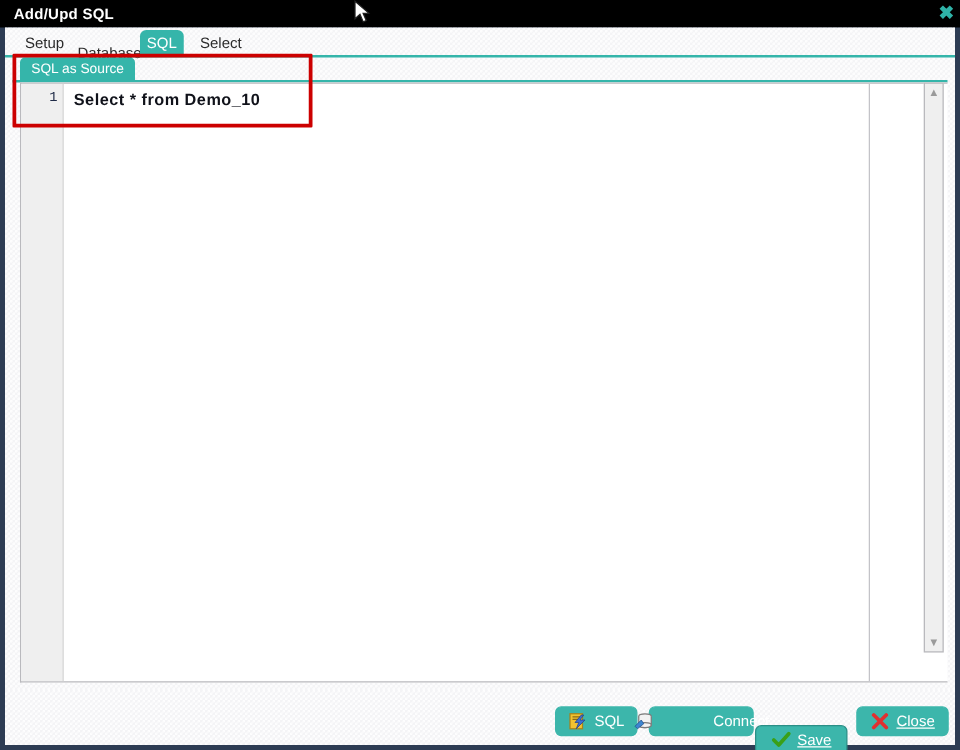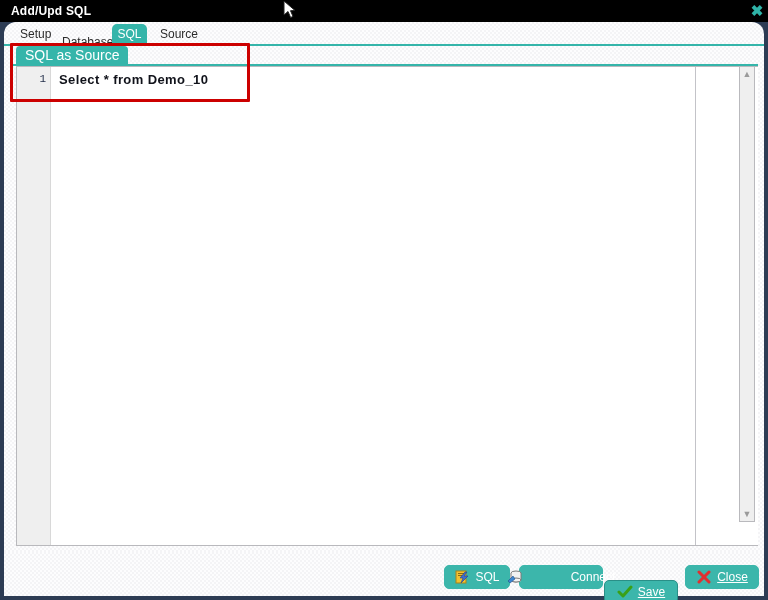--- a/index.html
+++ b/index.html
@@ -54,21 +54,20 @@
     left: 4px; top: 22px;
     width: 760px;
     height: 574px;
     background: #f4f4f6;
     background-image:
       linear-gradient(45deg, rgba(255,255,255,0.85) 25%, transparent 25%, transparent 75%, rgba(255,255,255,0.85) 75%),
       linear-gradient(45deg, rgba(255,255,255,0.85) 25%, transparent 25%, transparent 75%, rgba(255,255,255,0.85) 75%);
     background-size: 4px 4px;
     background-position: 0 0, 2px 2px;
     box-sizing: border-box;
-    border-radius: 12px;
   }
 
   
   .tabstrip {
     position: absolute;
     left: 0; top: 0;
     width: 760px; height: 22px;
   }
   .tab {
     position: absolute;
@@ -106,21 +105,21 @@
     width: 748px; height: 500px;
   }
   .sub-tab {
     position: absolute;
     left: 6px; top: 0;
     height: 18px;
     line-height: 18px;
     padding: 0 9px;
     background: #35b5aa;
     color: #ffffff;
-    font-size: 14px;
+    font-size: 11px;
     border-radius: 4px 4px 0 0;
     white-space: nowrap;
     cursor: pointer;
     box-sizing: border-box;
   }
   .sub-underline {
     position: absolute;
     left: 0; top: 18px;
     width: 748px; height: 2px;
     background: #35b5aa;
@@ -286,21 +285,21 @@
     <div class="title-text">Add/Upd SQL</div>
     <div class="close-x">✖</div>
   </div>
 
   <div class="window-body">
 
     <div class="tabstrip">
       <div class="tab tab-setup">Setup</div>
       <div class="tab tab-database">Database</div>
       <div class="tab tab-sql active">SQL</div>
-      <div class="tab tab-common">Source</div>
+      <div class="tab tab-common">Select</div>
     </div>
     <div class="strip-line"></div>
 
     <div class="inner-panel">
       <div class="sub-tab">SQL as Source</div>
       <div class="sub-underline"></div>
 
       <div class="editor-frame">
         <div class="caret-area"></div>
         <div class="gutter">

